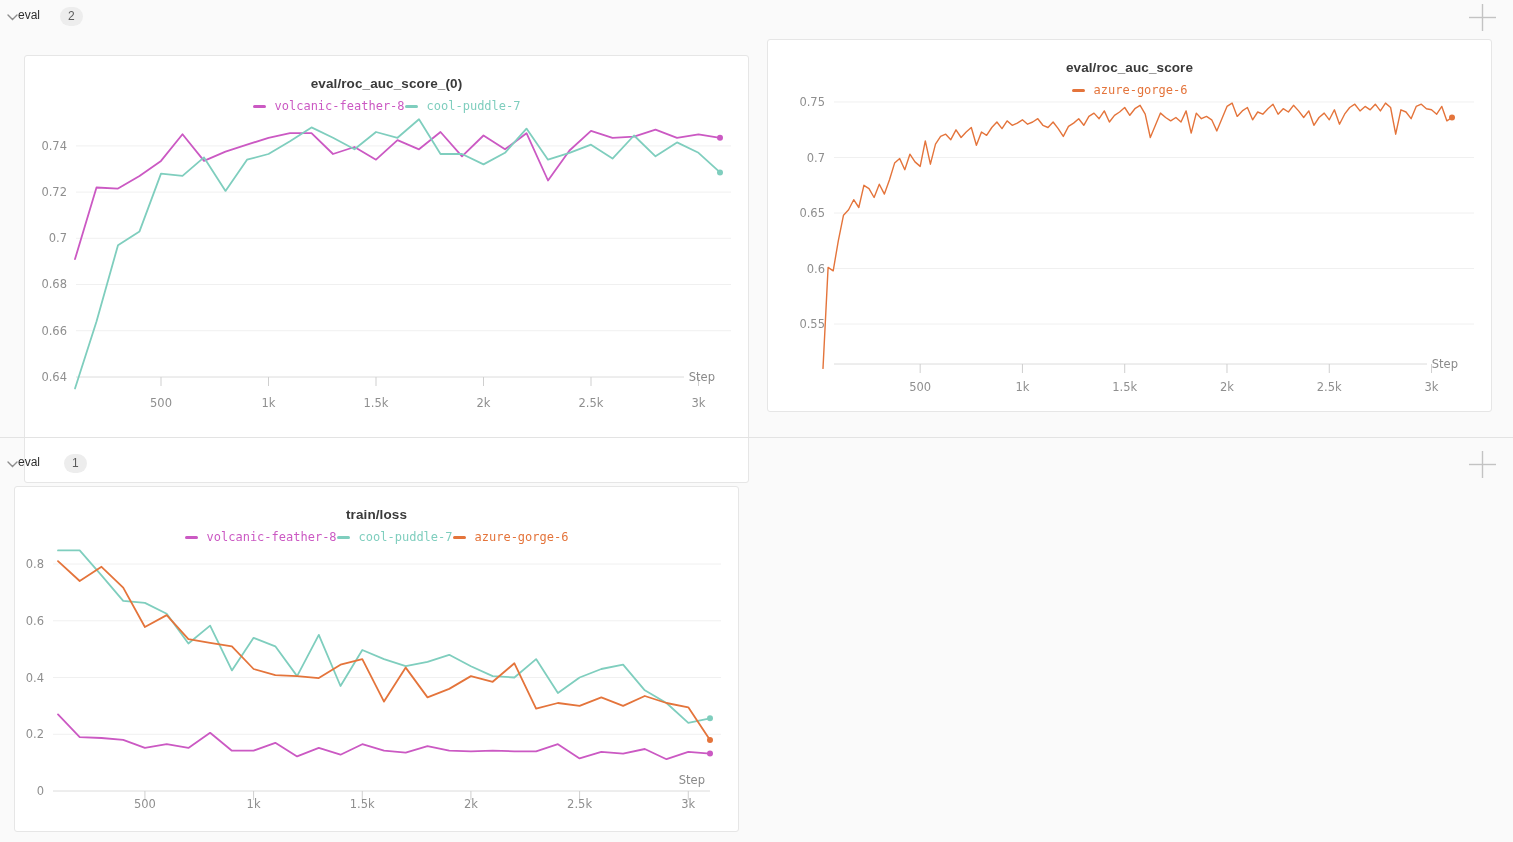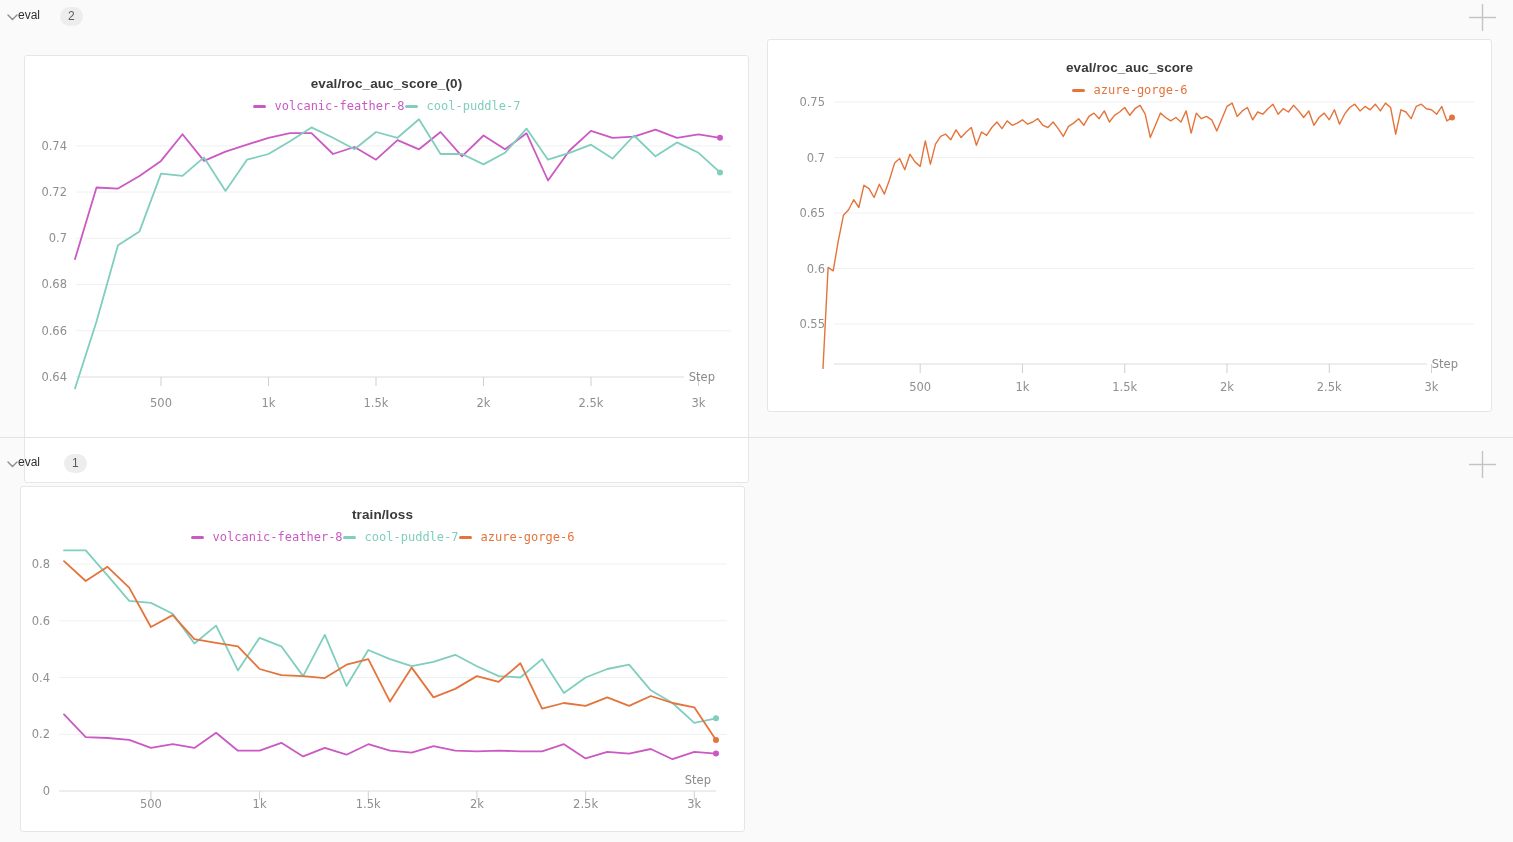--- a/index.html
+++ b/index.html
@@ -179,21 +179,21 @@
     <span class="group-title">eval</span>
     <span class="badge" style="left:64px;">1</span>
     <span class="plus-btn">
       <svg width="29" height="29" viewBox="0 0 29 29">
           <line x1="14.5" y1="1" x2="14.5" y2="28" stroke="#c3c3c3" stroke-width="1.4"></line>
           <line x1="1" y1="14.5" x2="28" y2="14.5" stroke="#c3c3c3" stroke-width="1.4"></line>
         </svg>
     </span>
   </div>
 
-  <div class="panel" style="left:20px; top:486px; width:725px; height:346px;">
+  <div class="panel" style="left:14px; top:486px; width:725px; height:346px;">
     <div class="chart-title">train/loss</div>
     <div class="legend" id="legend-2">
         <span class="legend-item">
           <span class="legend-swatch" style="background: rgb(203, 89, 195);"></span>
           <span class="legend-name" style="color: rgb(203, 89, 195);">volcanic-feather-8</span>
         </span>
         <span class="legend-item">
           <span class="legend-swatch" style="background: rgb(127, 206, 190);"></span>
           <span class="legend-name" style="color: rgb(127, 206, 190);">cool-puddle-7</span>
         </span>

